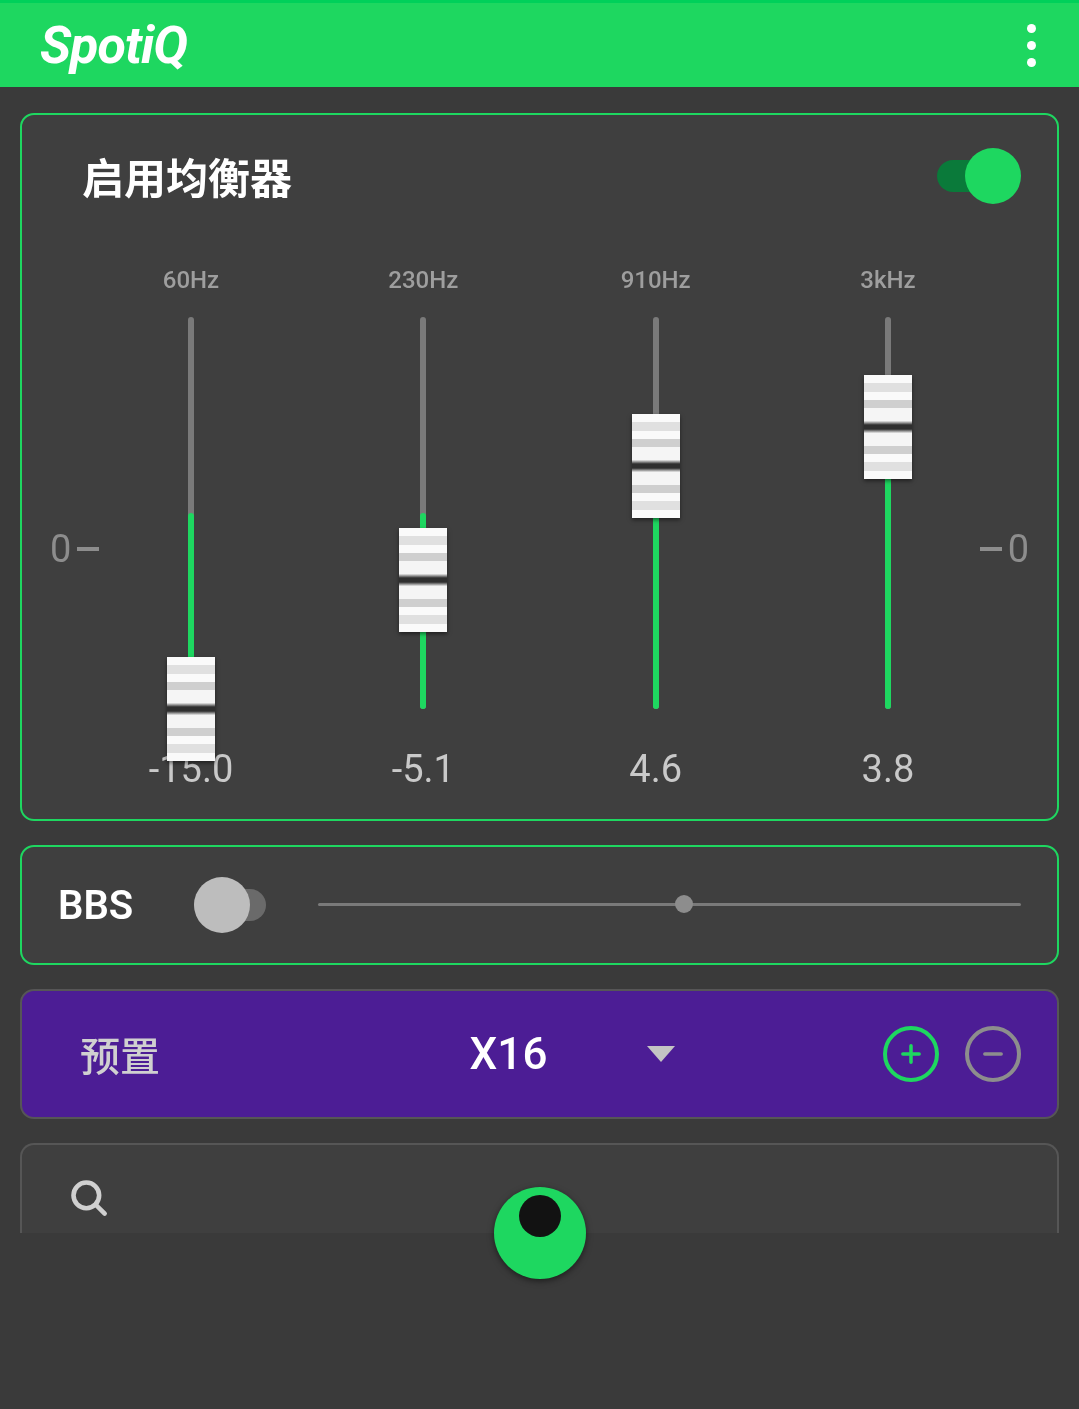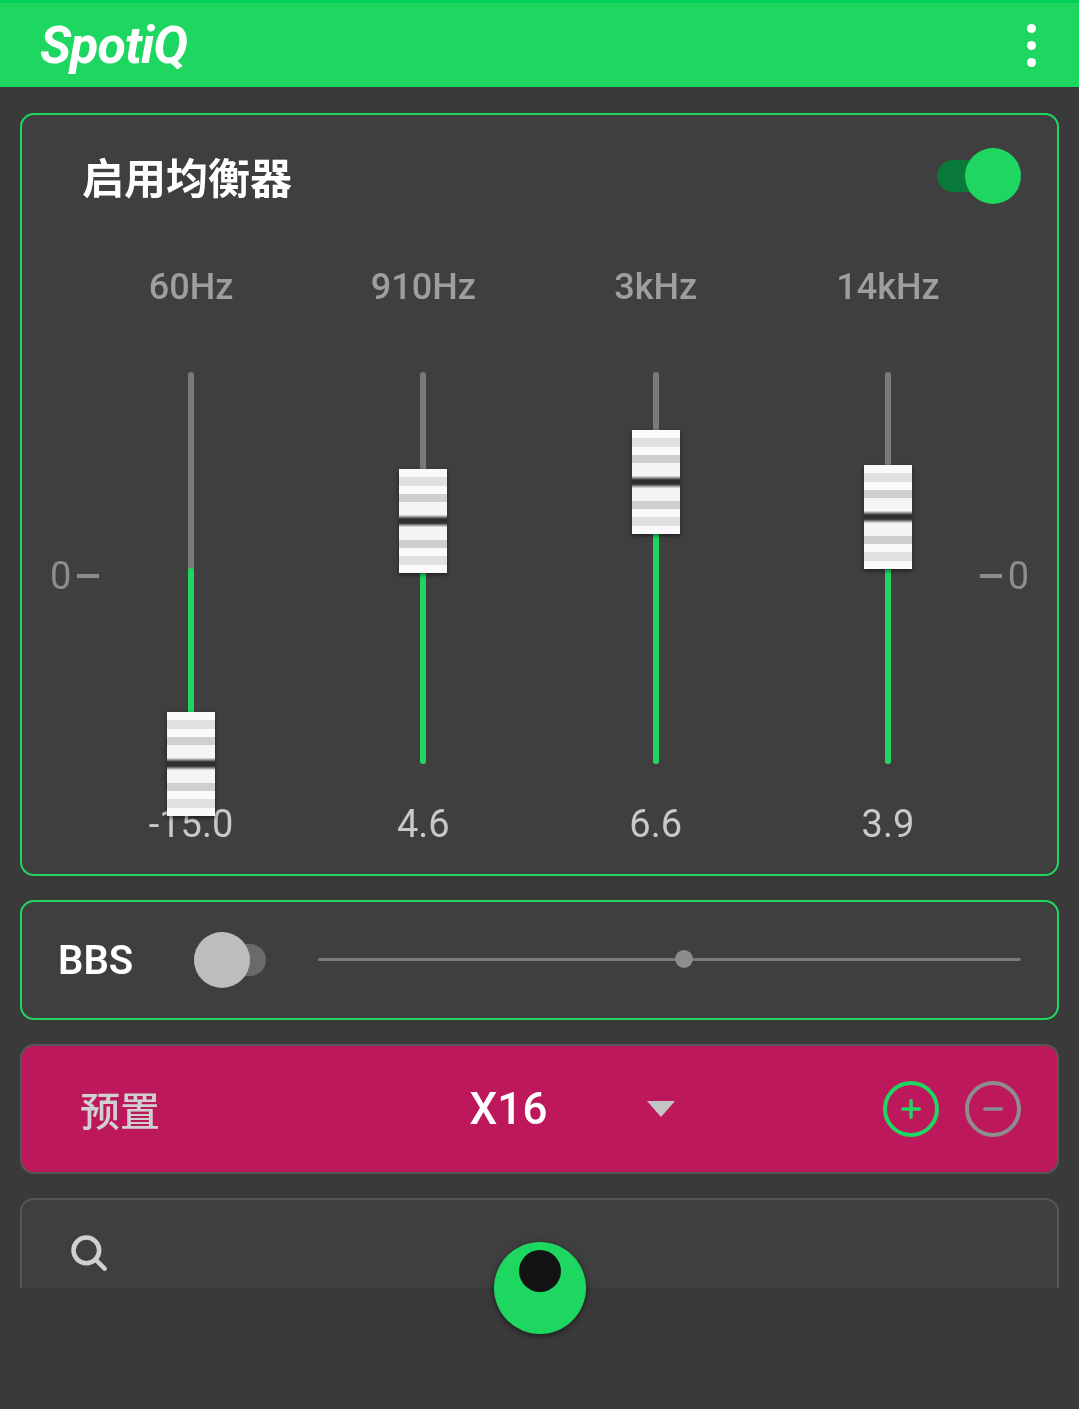--- a/index.html
+++ b/index.html
@@ -40,21 +40,21 @@
     gap: 24px;
   }
   .card {
     border: 2px solid #1ed760;
     border-radius: 14px;
     background: #3f3f3f;
     padding: 30px 28px 28px 28px;
   }
   .card.gray {
     border-color: #565656;
-    background: #be185d;
+    background: #4c1d95;
   }
   .eq-top {
     display: flex;
     align-items: center;
     justify-content: space-between;
     padding: 0 8px;
     margin-left: 24px;
   }
   .eq-label {
     font-size: 42px;
@@ -111,23 +111,23 @@
     padding: 0 4px;
   }
   .band {
     width: 146px;
     display: flex;
     flex-direction: column;
     align-items: center;
   }
   .freq-lbl {
     color: #9e9e9e;
-    font-size: 36px;
+    font-size: 24px;
     font-weight: 500;
-    margin-bottom: 64px;
+    margin-bottom: 23px;
     white-space: nowrap;
   }
   .track-area {
     position: relative;
     width: 100%;
     height: 392px;
     display: flex;
     justify-content: center;
   }
   .track-bg {
@@ -300,47 +300,47 @@
 
       <div class="sliders" id="sliders">
           <div class="band">
             <div class="freq-lbl">60Hz</div>
             <div class="track-area">
               <div class="track-bg"></div>
               <div class="track-fill" style="top: 196px; height: 196px;"></div>
               <div class="thumb" style="top: 392px;"></div>
             </div>
             <div class="val-lbl">-15.0</div>
+          </div>
+          <div class="band">
+            <div class="freq-lbl">230Hz</div>
+            <div class="track-area">
+              <div class="track-bg"></div>
+              <div class="track-fill" style="top: 196px; height: 196px;"></div>
+              <div class="thumb" style="top: 262.64px;"></div>
+            </div>
+            <div class="val-lbl">-5.1</div>
           </div>
           <div class="band">
             <div class="freq-lbl">910Hz</div>
             <div class="track-area">
               <div class="track-bg"></div>
               <div class="track-fill" style="top: 148.96px; height: 243.04px;"></div>
               <div class="thumb" style="top: 148.96px;"></div>
             </div>
             <div class="val-lbl">4.6</div>
           </div>
           <div class="band">
             <div class="freq-lbl">3kHz</div>
             <div class="track-area">
               <div class="track-bg"></div>
               <div class="track-fill" style="top: 109.76px; height: 282.24px;"></div>
               <div class="thumb" style="top: 109.76px;"></div>
             </div>
-            <div class="val-lbl">6.6</div>
-          </div>
-          <div class="band">
-            <div class="freq-lbl">14kHz</div>
-            <div class="track-area">
-              <div class="track-bg"></div>
-              <div class="track-fill" style="top: 145.04px; height: 246.96px;"></div>
-              <div class="thumb" style="top: 145.04px;"></div>
-            </div>
-            <div class="val-lbl">3.9</div>
+            <div class="val-lbl">3.8</div>
           </div>
         </div>
 
       <div class="zero-col right">
         <span class="tick" style="margin-right:6px;"></span>
           <span>0</span>
       </div>
     </div>
   </div>
 

